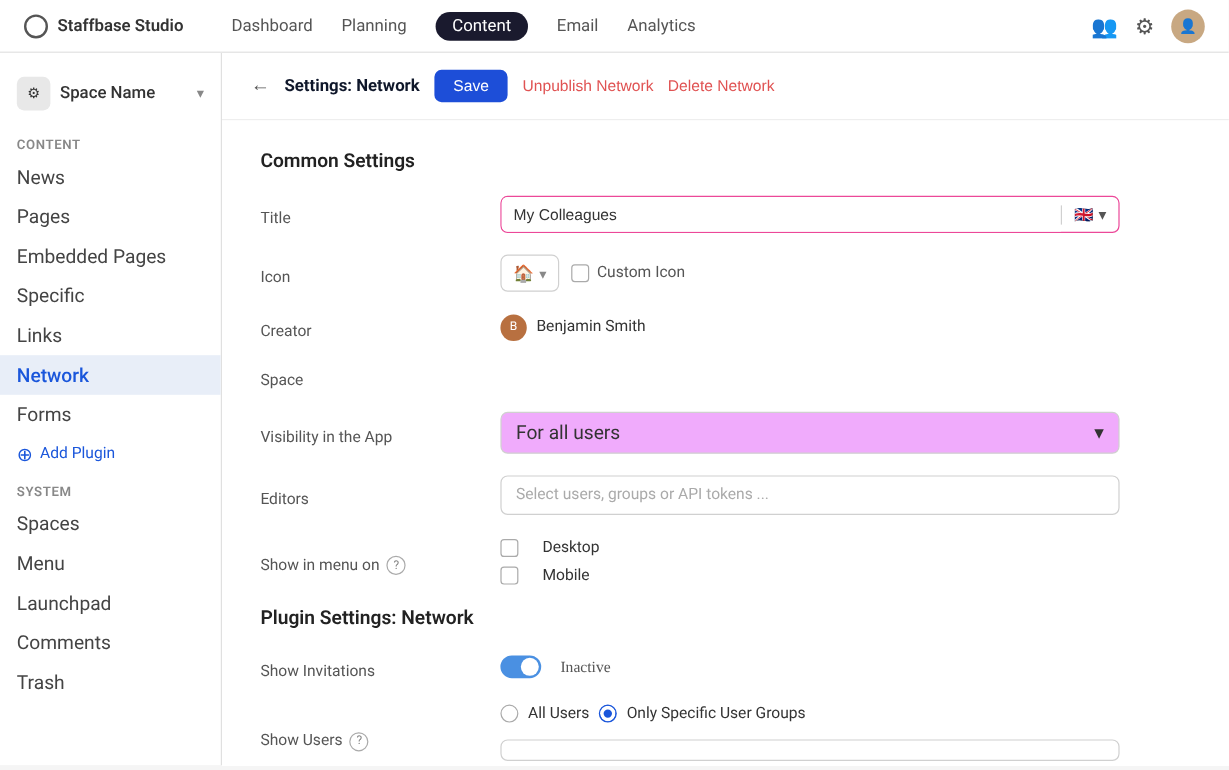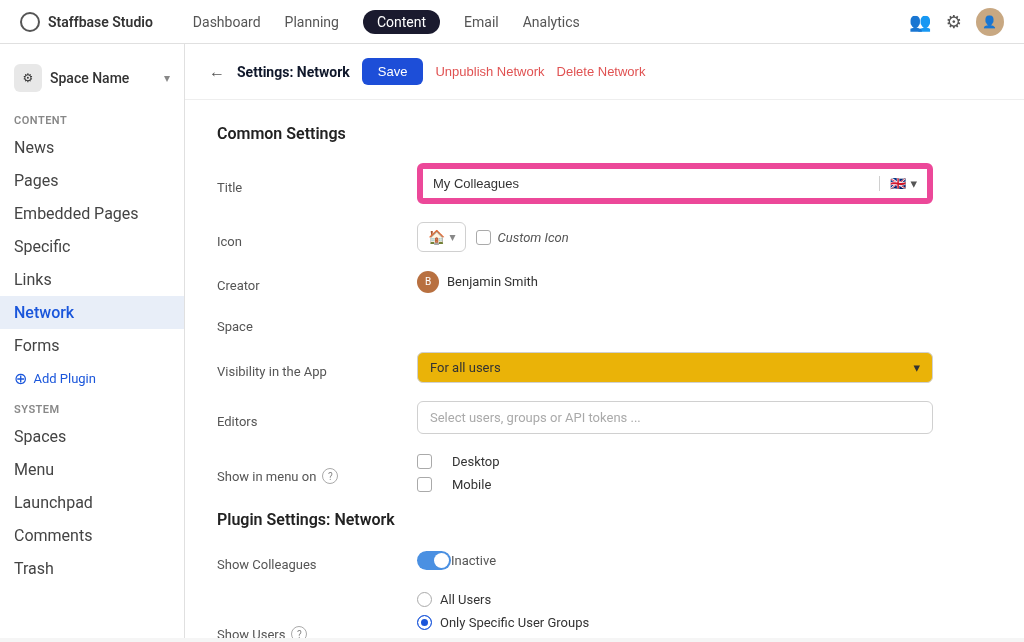--- a/index.html
+++ b/index.html
@@ -41,43 +41,43 @@
     .btn-save { background: #1d4ed8; color: #fff; border: none; padding: 6px 16px; border-radius: 6px; cursor: pointer; font-size: 13px; font-weight: 400; }
     .btn-unpublish { background: none; border: none; color: #e05252; cursor: pointer; font-size: 13px; font-weight: 500; }
     .btn-delete { background: none; border: none; color: #e05252; cursor: pointer; font-size: 13px; font-weight: 500; }
 
     
     .settings-body { padding: 24px 32px; max-width: 780px; }
     .section-title { font-size: 16px; font-weight: 600; color: #222; margin-bottom: 20px; }
     .form-row { display: flex; align-items: center; margin-bottom: 18px; }
     .form-label { width: 200px; flex-shrink: 0; padding-top: 8px; font-size: 13px; color: #555; display: flex; align-items: center; gap: 6px; }
     .form-control { flex: 1; }
-    .title-input-wrap { display: flex; align-items: center; border: 6px solid #ec4899; border-radius: 6px; overflow: hidden; }
+    .title-input-wrap { display: flex; align-items: center; border: 1px solid #ec4899; border-radius: 6px; overflow: hidden; }
     .title-input-wrap input { flex: 1; border: none; padding: 7px 10px; font-size: 13px; color: #333; outline: none; }
     .title-input-flag { display: flex; align-items: center; gap: 4px; padding: 0 10px; border-left: 1px solid #d0d0d0; cursor: pointer; color: #555; font-size: 13px; }
     .icon-select-wrap { display: flex; align-items: center; gap: 10px; }
     .icon-dropdown { display: flex; align-items: center; gap: 4px; border: 1px solid #d0d0d0; border-radius: 6px; padding: 6px 10px; cursor: pointer; font-size: 14px; }
-    .custom-icon-check { display: flex; align-items: center; gap: 6px; font-size: 13px; color: #555; cursor: pointer; font-style: italic; }
+    .custom-icon-check { display: flex; align-items: center; gap: 6px; font-size: 13px; color: #555; cursor: pointer; }
     .creator-wrap { display: flex; align-items: center; gap: 8px; font-size: 13px; }
     .creator-avatar { width: 22px; height: 22px; border-radius: 50%; background: #b87040; display: flex; align-items: center; justify-content: center; font-size: 10px; color: #fff; }
     .static-value { font-size: 13px; color: #333; padding-top: 8px; }
-    .select-dropdown { width: 100%; border: 1px solid #d0d0d0; border-radius: 6px; padding: 7px 12px; font-size: 13px; color: #333; background: #eab308; display: flex; align-items: center; justify-content: space-between; cursor: pointer; }
+    .select-dropdown { width: 100%; border: 1px solid #d0d0d0; border-radius: 6px; padding: 7px 12px; font-size: 16px; color: #333; background: #f0abfc; display: flex; align-items: center; justify-content: space-between; cursor: pointer; }
     .editors-input { width: 100%; border: 1px solid #d0d0d0; border-radius: 6px; padding: 8px 12px; font-size: 13px; color: #aaa; cursor: text; background: #fff; }
     .checkbox-group { display: flex; flex-direction: column; gap: 8px; padding-top: 2px; }
     .checkbox-item { display: flex; align-items: center; gap: 20px; font-size: 13px; cursor: pointer; }
     .checkbox-box { width: 15px; height: 15px; border: 1.5px solid #aaa; border-radius: 3px; background: #fff; flex-shrink: 0; }
     .help-icon { display: inline-flex; align-items: center; justify-content: center; width: 16px; height: 16px; border-radius: 50%; border: 1px solid #aaa; font-size: 10px; color: #888; cursor: pointer; }
 
     
     .plugin-section-title { font-size: 16px; font-weight: 600; color: #222; margin-bottom: 20px; margin-top: 8px; }
-    .toggle-wrap { display: flex; align-items: center; gap: 0; }
+    .toggle-wrap { display: flex; align-items: center; gap: 16px; font-family: Liberation Serif, serif; }
     .toggle { width: 34px; height: 19px; border-radius: 10px; background: #4a90e2; position: relative; cursor: pointer; flex-shrink: 0; }
     .toggle-knob { position: absolute; top: 2px; right: 2px; width: 15px; height: 15px; border-radius: 50%; background: #fff; }
     .toggle-label { font-size: 13px; color: #555; }
-    .radio-group { display: flex; flex-direction: column; gap: 8px; padding-top: 2px; }
+    .radio-group { display: flex; flex-direction: row; gap: 8px; padding-top: 2px; }
     .radio-item { display: flex; align-items: center; gap: 8px; font-size: 13px; cursor: pointer; }
     .radio-circle { width: 15px; height: 15px; border-radius: 50%; border: 1.5px solid #aaa; background: #fff; flex-shrink: 0; }
     .radio-circle.selected { border-color: #1a56db; background: #1a56db; box-shadow: inset 0 0 0 3px #fff; }
     .user-groups-section { margin-top: 14px; }
     .select-input { width: 100%; border: 1px solid #d0d0d0; border-radius: 6px; padding: 8px 12px; font-size: 13px; color: #aaa; background: #fff; margin-bottom: 8px; }
     .chevron-down { font-size: 12px; color: #888; }
   </style>
 </head>
 <body>
 
@@ -220,21 +220,21 @@
               <div class="checkbox-box"></div>
               <span>Mobile</span>
             </label>
           </div>
         </div>
       </div>
 
       <div class="plugin-section-title">Plugin Settings: Network</div>
 
       <div class="form-row">
-        <div class="form-label">Show Colleagues</div>
+        <div class="form-label">Show Invitations</div>
         <div class="form-control toggle-wrap">
           <div class="toggle">
             <div class="toggle-knob"></div>
           </div>
           <span class="toggle-label">Inactive</span>
         </div>
       </div>
 
       <div class="form-row">
         <div class="form-label">

